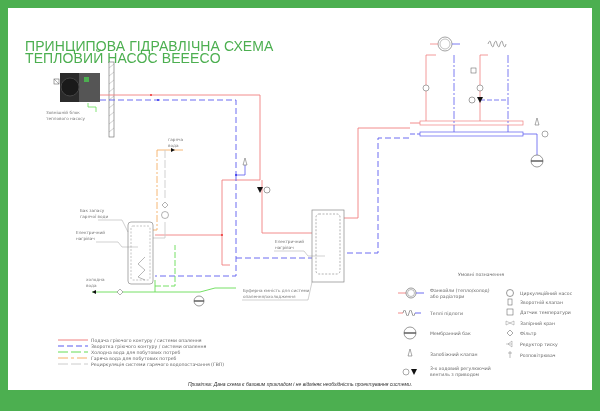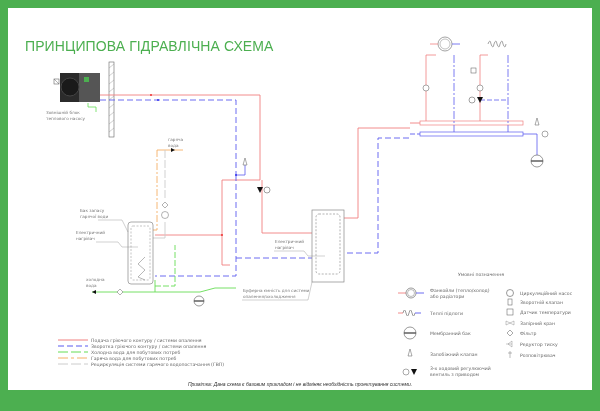--- a/index.html
+++ b/index.html
@@ -11,20 +11,21 @@
   .leg{font-family:"DejaVu Sans",sans-serif;fill:#666;font-size:4.6px;}
   .note{position:absolute;left:0;width:600px;top:381px;text-align:center;font-style:italic;font-size:5px;color:#333;}
 </style>
 </head>
 <body>
 
 <div id="sheet"></div>
 
 <div id="title">
   <div>ПРИНЦИПОВА ГІДРАВЛІЧНА СХЕМА</div>
+  <div>ТЕПЛОВИЙ НАСОС BEEECO</div>
 </div>
 
 <svg id="diagram" width="600" height="411" viewBox="0 0 600 411">
 
   <g>
     <rect x="60" y="73" width="40" height="29" fill="#2b2b2b"></rect>
     <rect x="79" y="73" width="21" height="29" fill="#555"></rect>
     <circle cx="70" cy="87" r="9" fill="#1a1a1a" stroke="#444" stroke-width="1"></circle>
     <rect x="84" y="77" width="5" height="5" fill="#4caf50"></rect>
     <rect x="54" y="79" width="5" height="5" fill="#fff" stroke="#666" stroke-width="0.6"></rect>

